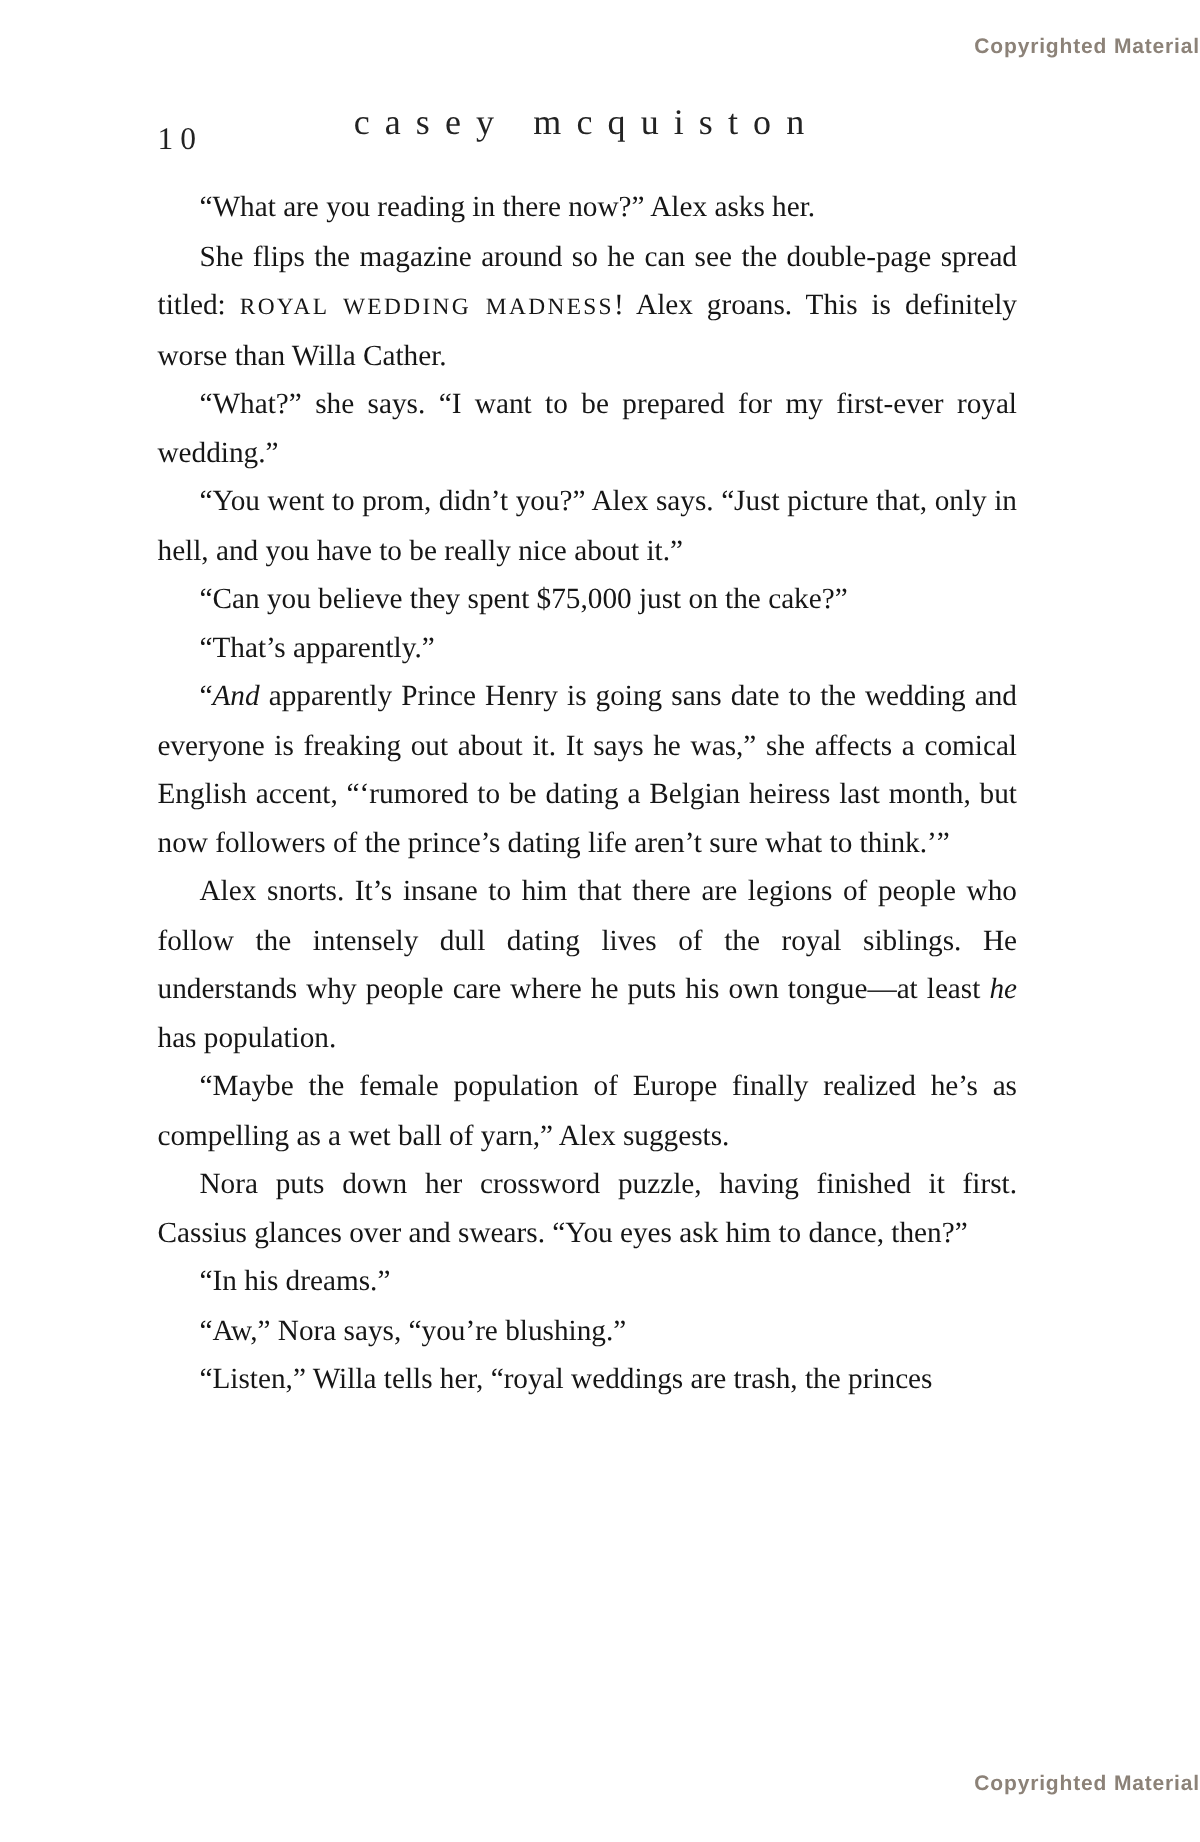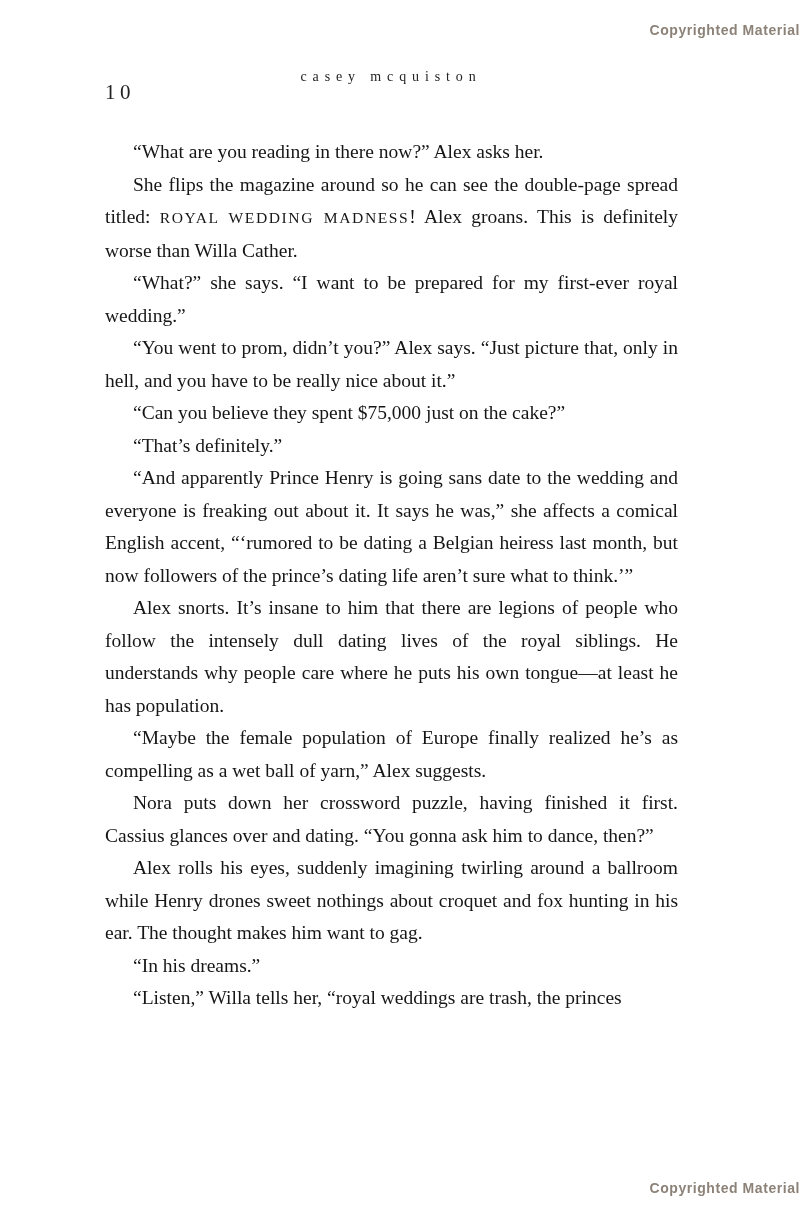--- a/index.html
+++ b/index.html
@@ -45,43 +45,43 @@
     font-size: 21px;
     letter-spacing: 0.22em;
     margin-top: 12px;
   }
   .running-head {
     position: absolute;
     left: 0;
     right: 0;
     top: 1px;
     text-align: center;
-    font-size: 14px;
+    font-size: 24px;
     letter-spacing: 0.42em;
     text-transform: lowercase;
   }
 
   .body-text {
     position: absolute;
-    top: 136px;
+    top: 123px;
     left: 105px;
     width: 573px;
     font-family: "Liberation Serif", "DejaVu Serif", serif;
     font-size: 19.5px;
     line-height: 32.5px;
     color: #161616;
     text-align: justify;
   }
   .body-text p {
     margin: 0;
     padding: 0;
     text-indent: 28px;
   }
   .body-text p span { text-indent: 0; }
-  .italic { }
+  .italic { font-style: italic; }
   .smallcaps {
     font-size: 0.8em;
     letter-spacing: 0.1em;
   }
 </style>
 </head>
 <body>
 
 <div class="book-page">
 
@@ -91,25 +91,25 @@
     <span class="page-number">10</span>
     <span class="running-head">casey mcquiston</span>
   </div>
 
   <div class="body-text">
       <p><span>“What are you reading in there now?” Alex asks her.</span></p>
       <p><span>She flips the magazine around so he can see the double-page spread titled: </span><span class="smallcaps">ROYAL WEDDING MADNESS</span><span>! Alex groans. This is definitely worse than Willa Cather.</span></p>
       <p><span>“What?” she says. “I want to be prepared for my first-ever royal wedding.”</span></p>
       <p><span>“You went to prom, didn’t you?” Alex says. “Just picture that, only in hell, and you have to be really nice about it.”</span></p>
       <p><span>“Can you believe they spent $75,000 just on the cake?”</span></p>
-      <p><span>“That’s definitely.”</span></p>
+      <p><span>“That’s apparently.”</span></p>
       <p><span>“</span><span class="italic">And</span><span> apparently Prince Henry is going sans date to the wedding and everyone is freaking out about it. It says he was,” she affects a comical English accent, “‘rumored to be dating a Belgian heiress last month, but now followers of the prince’s dating life aren’t sure what to think.’”</span></p>
       <p><span>Alex snorts. It’s insane to him that there are legions of people who follow the intensely dull dating lives of the royal siblings. He understands why people care where he puts his own tongue—at least </span><span class="italic">he</span><span> has population.</span></p>
       <p><span>“Maybe the female population of Europe finally realized he’s as compelling as a wet ball of yarn,” Alex suggests.</span></p>
-      <p><span>Nora puts down her crossword puzzle, having finished it first. Cassius glances over and dating. “You gonna ask him to dance, then?”</span></p>
-      <p><span>Alex rolls his eyes, suddenly imagining twirling around a ballroom while Henry drones sweet nothings about croquet and fox hunting in his ear. The thought makes him want to gag.</span></p>
+      <p><span>Nora puts down her crossword puzzle, having finished it first. Cassius glances over and swears. “You eyes ask him to dance, then?”</span></p>
       <p><span>“In his dreams.”</span></p>
+      <p><span>“Aw,” Nora says, “you’re blushing.”</span></p>
       <p><span>“Listen,” Willa tells her, “royal weddings are trash, the princes</span></p>
     </div>
 
   <div class="copyright-banner bottom">Copyrighted Material</div>
 
 </div>
 
 </body></html>

